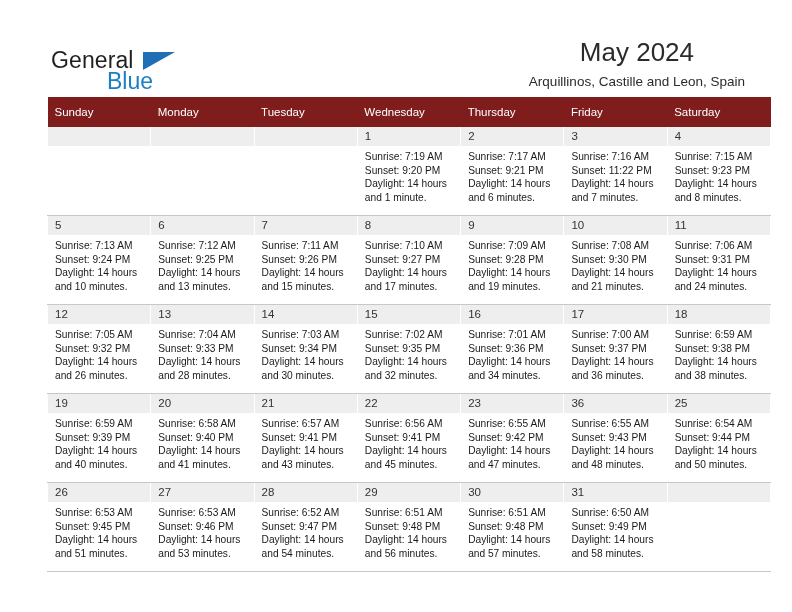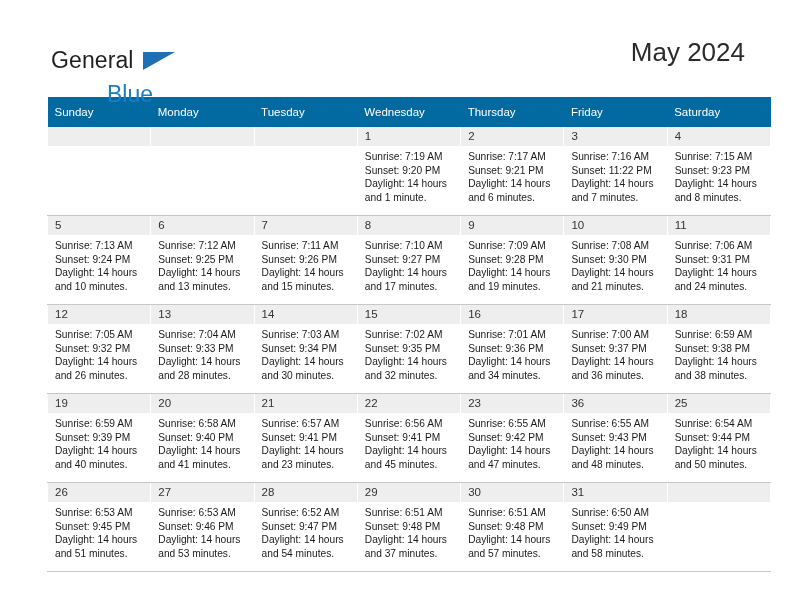--- a/index.html
+++ b/index.html
@@ -46,21 +46,21 @@
     position: absolute;
     top: 12px;
     left: 4px;
     font-family: "Liberation Sans", sans-serif;
   }
   .brand-blue {
     font-size: 23px;
     color: #1b7fc4;
     line-height: 1;
     position: absolute;
-    top: 46px;
+    top: 33px;
     left: 60px;
     font-family: "Liberation Sans", sans-serif;
   }
   .brand-triangle {
     position: absolute;
     top: 15px;
     left: 96px;
     width: 0;
     height: 0;
     border-left: 32px solid #1f6fb4;
@@ -85,21 +85,21 @@
   }
 
   
   .calendar {
     width: 724px;
     border-collapse: collapse;
     table-layout: fixed;
     margin-top: 12px;
   }
   .calendar th {
-    background: #0369a1;
+    background: #7f1d1d;
     color: #ffffff;
     font-size: 11.5px;
     font-weight: normal;
     text-align: left;
     padding: 5px 0 5px 7px;
     height: 20px;
     border: none;
   }
   .calendar td {
     vertical-align: top;
@@ -149,20 +149,21 @@
 <div class="page">
 
   <div class="header">
     <div class="brand">
       <span class="brand-general">General</span>
       <span class="brand-triangle"></span>
       <span class="brand-blue">Blue</span>
     </div>
     <div class="title-block">
       <h1 class="cal-title">May 2024</h1>
+      <p class="cal-subtitle">Arquillinos, Castille and Leon, Spain</p>
     </div>
   </div>
 
   <table class="calendar">
     <thead>
       <tr id="weekday-row">
           <th>Sunday</th>
           <th>Monday</th>
           <th>Tuesday</th>
           <th>Wednesday</th>
@@ -414,21 +415,21 @@
               </div>
             </div>
           </td>
           <td class="">
             <div class="cell-inner">
               <span class="daynum">21</span>
               <div class="info">
                 <div>Sunrise: 6:57 AM</div>
                 <div>Sunset: 9:41 PM</div>
                 <div>Daylight: 14 hours</div>
-                <div>and 23 minutes.</div>
+                <div>and 43 minutes.</div>
               </div>
             </div>
           </td>
           <td class="">
             <div class="cell-inner">
               <span class="daynum">22</span>
               <div class="info">
                 <div>Sunrise: 6:56 AM</div>
                 <div>Sunset: 9:41 PM</div>
                 <div>Daylight: 14 hours</div>
@@ -504,21 +505,21 @@
               </div>
             </div>
           </td>
           <td class="">
             <div class="cell-inner">
               <span class="daynum">29</span>
               <div class="info">
                 <div>Sunrise: 6:51 AM</div>
                 <div>Sunset: 9:48 PM</div>
                 <div>Daylight: 14 hours</div>
-                <div>and 37 minutes.</div>
+                <div>and 56 minutes.</div>
               </div>
             </div>
           </td>
           <td class="">
             <div class="cell-inner">
               <span class="daynum">30</span>
               <div class="info">
                 <div>Sunrise: 6:51 AM</div>
                 <div>Sunset: 9:48 PM</div>
                 <div>Daylight: 14 hours</div>

